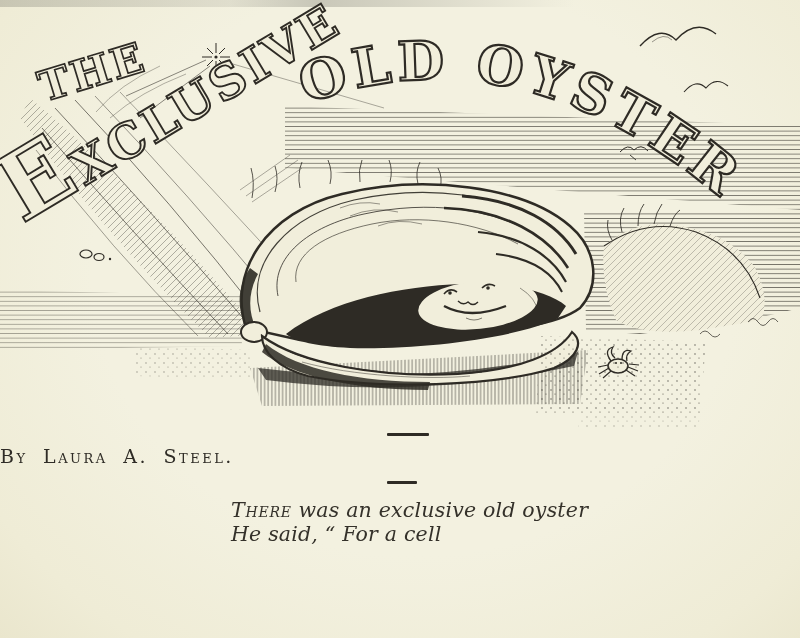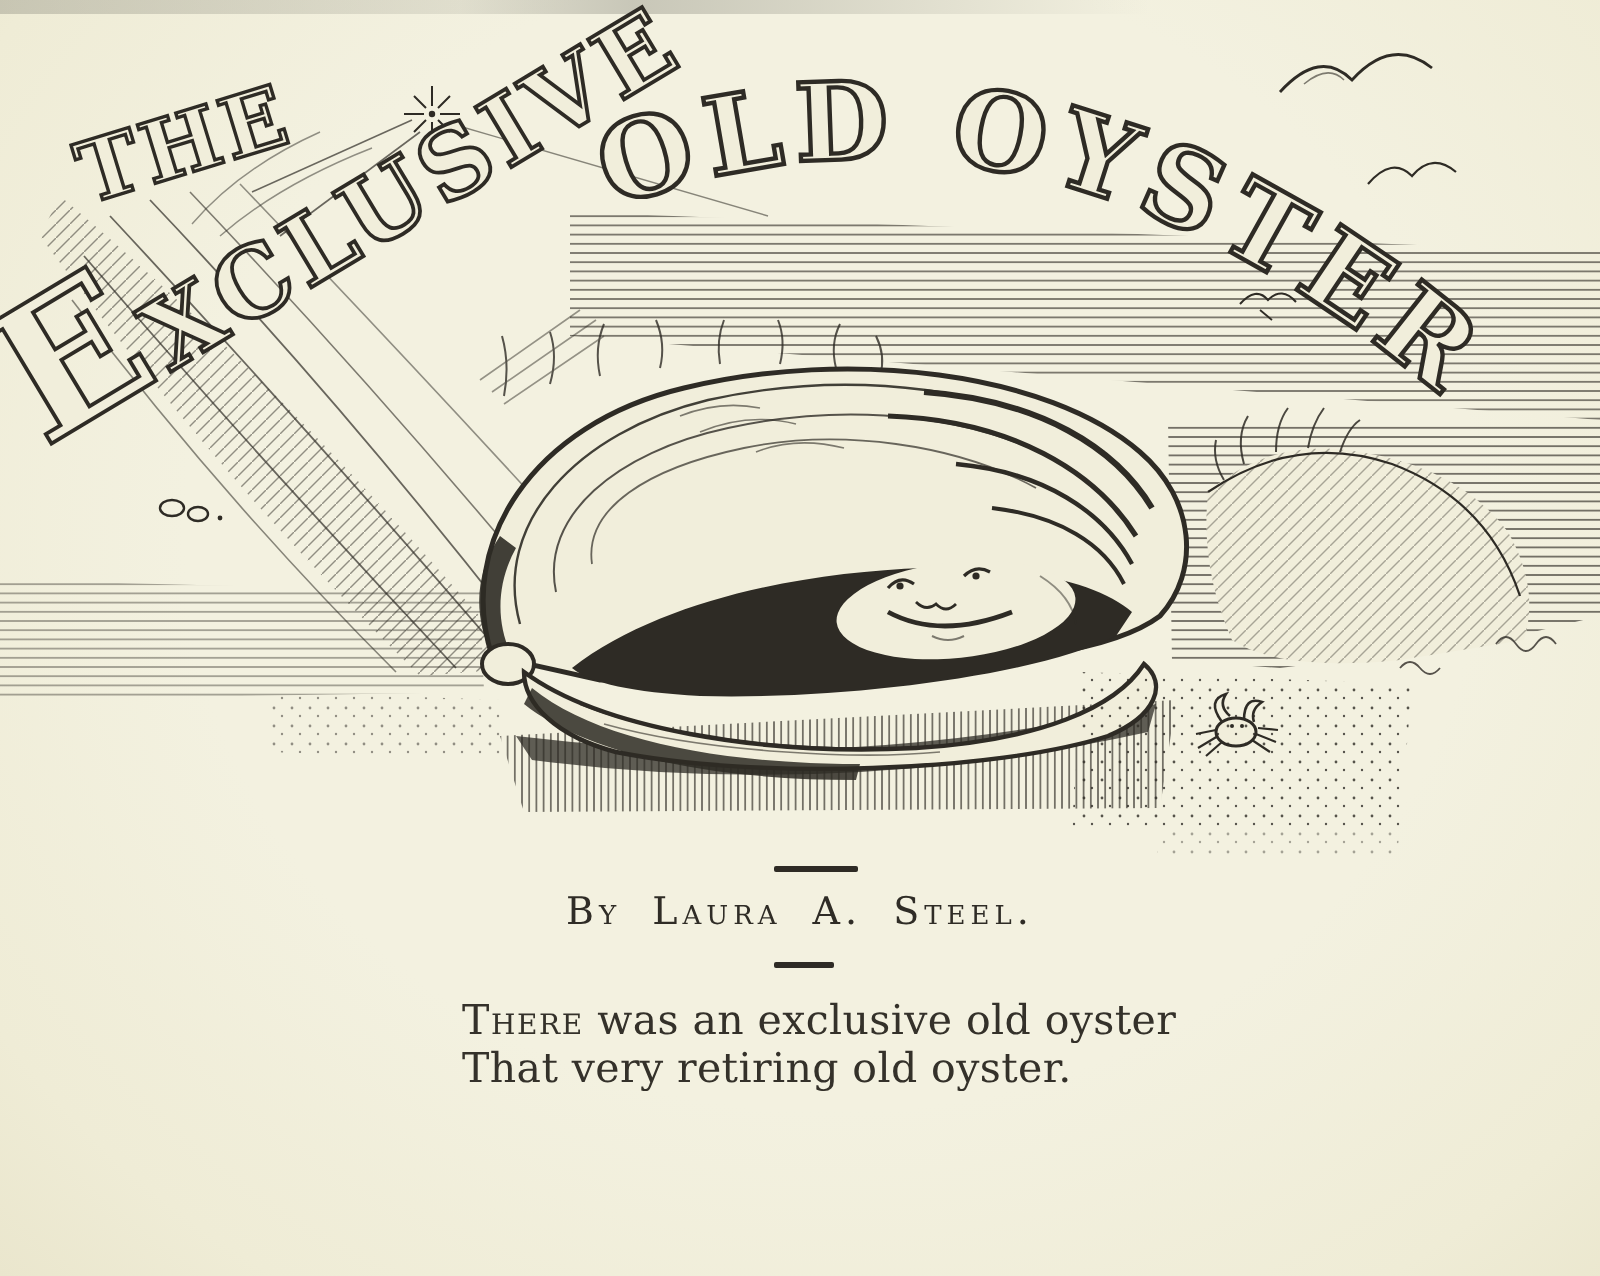--- a/index.html
+++ b/index.html
@@ -17,28 +17,29 @@
     background:linear-gradient(90deg, rgba(110,110,100,.30) 0%, rgba(110,110,100,.14) 40%, rgba(110,110,100,.32) 55%, rgba(110,110,100,0) 100%);
     pointer-events:none;
   }
   svg.illo{position:absolute;top:0;left:0;}
   .rule{
     position:absolute;background:#2e2b25;height:3px;border-radius:1px;
   }
   .rule-top{width:42px;left:408px;top:433px;transform:translateX(-50%);}
   .rule-bottom{width:30px;left:402px;top:481px;height:2.5px;transform:translateX(-50%);}
   .byline{
-    position:absolute;top:445px;left:0;width:800px;text-align:center;
+    position:absolute;top:445px;left:0;width:800px;text-align:left;
     font-size:19px;font-variant:small-caps;letter-spacing:2.5px;word-spacing:7px;
     color:#2f2c26;
   }
   .poem{
     position:absolute;left:231px;top:499px;
     font-size:20.5px;line-height:23.5px;color:#34312a;
     letter-spacing:0.2px;
+    font-style:italic;
   }
   .poem .lead{font-variant:small-caps;letter-spacing:0.8px;}
   .poem div{white-space:nowrap;}
 </style>
 </head>
 <body>
 
 <div class="page">
   <div class="scan-smudge"></div>
 
@@ -188,15 +189,15 @@
       </text>
     </g>
   </svg>
 
   <div class="rule rule-top"></div>
   <div class="byline">By Laura A. Steel.</div>
   <div class="rule rule-bottom"></div>
 
   <div class="poem">
     <div><span class="lead">There</span><span> was an exclusive old oyster</span></div>
-    <div>That very retiring old oyster.</div>
+    <div>He said, “ For a cell</div>
   </div>
 </div>
 
 </body></html>

